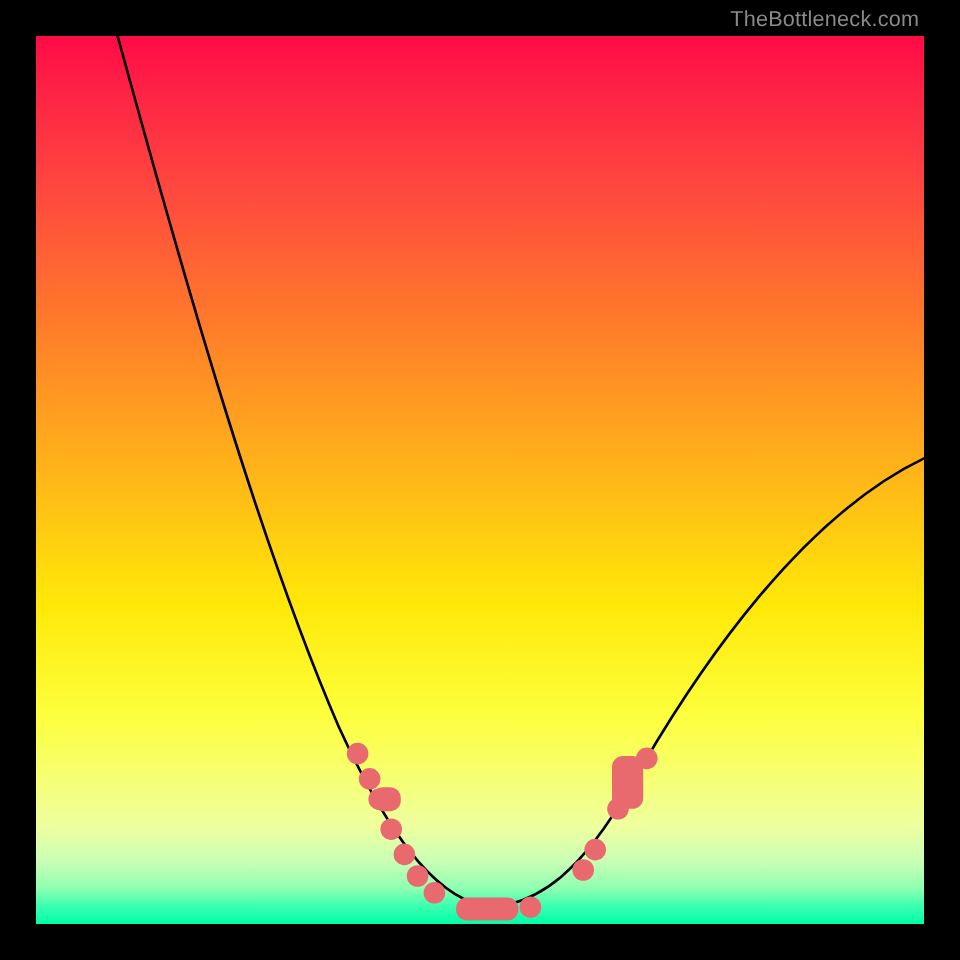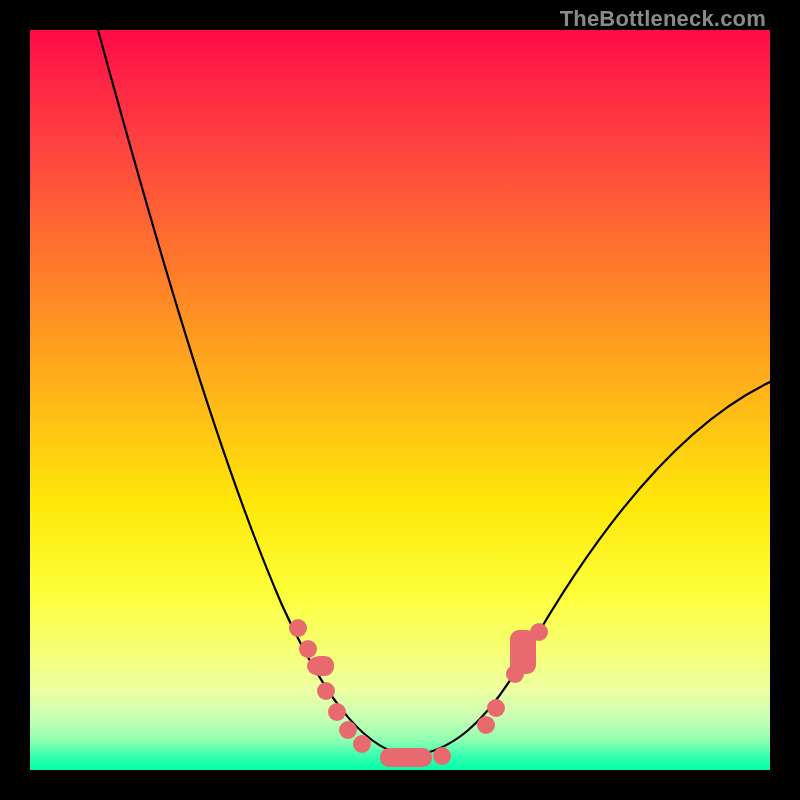--- a/index.html
+++ b/index.html
@@ -37,22 +37,22 @@
       #8effb0 96%,
       #3affb0 98%,
       #00ffa8 100%
     );
   }
   .watermark {
     position: absolute;
     top: 6px;
     right: 34px;
     color: #8a8a8a;
-    font-size: 22px;
-    font-weight: 700;
+    font-size: 18px;
+    font-weight: 400;
     letter-spacing: 0.2px;
   }
   svg.overlay {
     position: absolute;
     left: 0;
     top: 0;
     width: 740px;
     height: 740px;
   }
   .curve {

